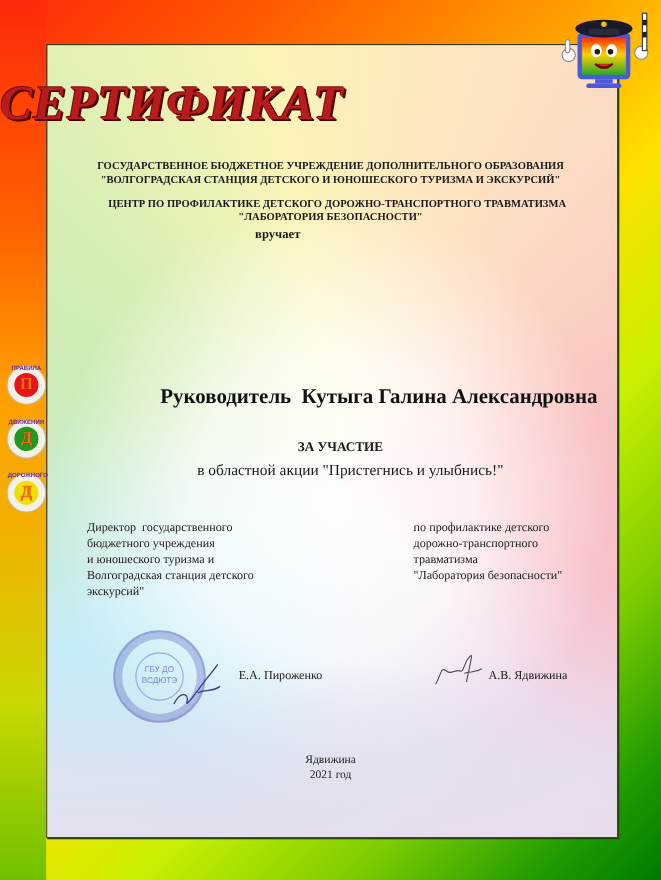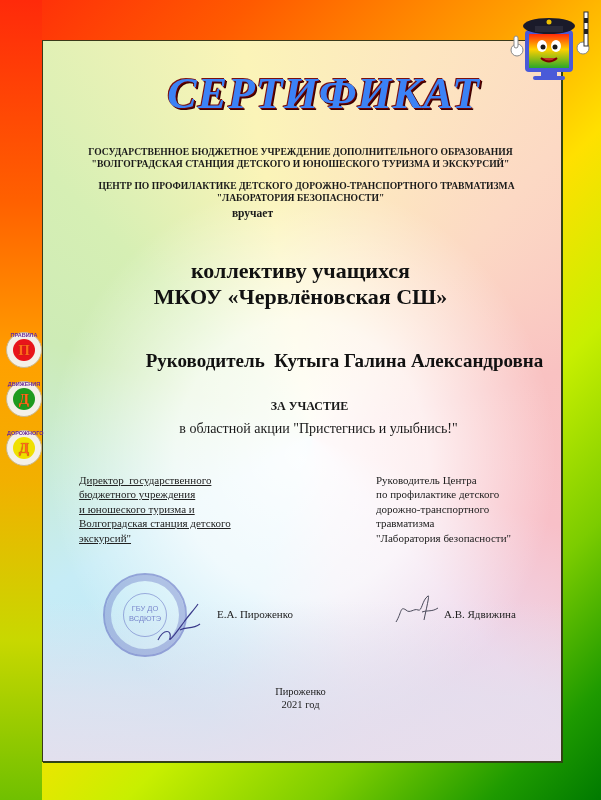--- a/index.html
+++ b/index.html
@@ -31,23 +31,23 @@
     }
     .panel::after {
       content: ""; position: absolute; left: 0; right: 0; bottom: 0; height: 160px;
       background: linear-gradient(180deg, rgba(230,226,240,0) 0%, rgba(228,224,238,0.7) 60%, rgba(232,222,236,0.85) 100%);
       pointer-events: none;
     }
     .content { position: absolute; left: 0; top: 0; width: 601px; height: 800px; z-index: 2; }
     .abs { position: absolute; }
 
     .title {
-      left: 0; width: 480px; top: 68px; text-align: right;
+      left: 0; width: 480px; top: 68px; text-align: left;
       font-family: "Liberation Serif", serif; font-weight: bold; font-style: italic;
-      font-size: 44px; letter-spacing: 1px; color: #3b82f6;
+      font-size: 44px; letter-spacing: 1px; color: #b91c1c;
       text-shadow: 1px 1px 0 #6a0000, 2px 2px 0 #3a0000, -1px -1px 0 #7a1010;
     }
     .org {
       left: 0; width: 601px; text-align: center; font-weight: bold; font-size: 9.6px;
       color: #1a1a1a; line-height: 12px;
     }
     .hands { left: 0; width: 505px; top: 207px; text-align: center; font-weight: bold; font-size: 11.5px; color: #1a1a1a; }
     .recipient {
       left: 0; width: 601px; top: 258px; text-align: center; font-weight: bold;
       font-size: 22px; line-height: 26px; color: #111;
@@ -58,21 +58,21 @@
     }
     .for {
       left: 0; width: 601px; top: 399px; text-align: center; font-weight: bold; font-size: 12px; color: #1a1a1a;
       padding-left: 18px; box-sizing: border-box;
     }
     .action {
       left: 0; width: 601px; top: 421px; text-align: center; font-size: 14px; color: #1a1a1a;
       padding-left: 36px; box-sizing: border-box;
     }
     .sig-block { font-size: 11px; line-height: 14.4px; color: #222; }
-    .sig-left { left: 79px; top: 473px; width: 200px; text-decoration: underline; }
+    .sig-left { left: 79px; top: 473px; width: 200px; }
     .sig-right { left: 376px; top: 473px; width: 200px; }
     .sig-name { font-size: 11px; color: #222; }
     .city { left: 0; width: 601px; top: 686px; text-align: center; font-size: 10.5px; line-height: 12.5px; color: #222; }
 
     .stamp {
       left: 103px; top: 573px; width: 80px; height: 80px; border-radius: 50%;
       border: 2px solid rgba(90,100,190,0.55);
       box-shadow: inset 0 0 0 5px rgba(255,255,255,0.0), inset 0 0 0 6px rgba(90,100,190,0.35);
     }
     .stamp-inner {
@@ -138,40 +138,35 @@
 
   <div class="abs title">СЕРТИФИКАТ</div>
 
   <div class="abs org" style="top:146px">ГОСУДАРСТВЕННОЕ БЮДЖЕТНОЕ УЧРЕЖДЕНИЕ ДОПОЛНИТЕЛЬНОГО ОБРАЗОВАНИЯ</div>
   <div class="abs org" style="top:158px">"ВОЛГОГРАДСКАЯ СТАНЦИЯ ДЕТСКОГО И ЮНОШЕСКОГО ТУРИЗМА И ЭКСКУРСИЙ"</div>
   <div class="abs org" style="top:180px; padding-left:12px; box-sizing:border-box;">ЦЕНТР ПО ПРОФИЛАКТИКЕ ДЕТСКОГО ДОРОЖНО-ТРАНСПОРТНОГО ТРАВМАТИЗМА</div>
   <div class="abs org" style="top:192px">"ЛАБОРАТОРИЯ БЕЗОПАСНОСТИ"</div>
 
   <div class="abs hands">вручает</div>
 
-  <div class="abs recipient">
-    <div>коллективу учащихся</div>
-    <div>МКОУ «Червлёновская СШ»</div>
-  </div>
 
   <div class="abs leader" style="white-space:pre;margin-left:44px;">Руководитель  Кутыга Галина Александровна</div>
 
   <div class="abs for">ЗА УЧАСТИЕ</div>
   <div class="abs action">в областной акции "Пристегнись и улыбнись!"</div>
 
   <div class="abs sig-block sig-left">
     <div style="white-space:pre;">Директор  государственного</div>
     <div>бюджетного учреждения</div>
     <div>и юношеского туризма и</div>
     <div>Волгоградская станция детского</div>
     <div>экскурсий"</div>
   </div>
 
   <div class="abs sig-block sig-right">
-    <div>Руководитель Центра</div>
     <div>по профилактике детского</div>
     <div>дорожно-транспортного</div>
     <div>травматизма</div>
     <div>"Лаборатория безопасности"</div>
   </div>
 
   <div class="abs stamp">
     <div class="stamp-inner">
       <div>ГБУ ДО</div>
       <div>ВСДЮТЭ</div>
@@ -181,21 +176,21 @@
     <path d="M8 40 C14 28, 22 30, 20 38 C18 44, 28 30, 34 22 C38 16, 44 10, 48 4 M30 30 C36 26, 42 30, 50 24" stroke="#3a3a8a" stroke-width="1.2" fill="none"></path>
   </svg>
   <div class="abs sig-name" style="left:217px; top:608px;">Е.А. Пироженко</div>
 
   <svg class="abs" style="left:392px; top:592px;" width="48" height="36" viewBox="0 0 48 36">
     <path d="M4 30 C10 20, 8 14, 14 18 C18 22, 22 16, 26 18 C30 20, 30 8, 36 4 C38 2, 34 18, 32 28 M30 20 C36 18, 40 20, 46 16" stroke="#4a4a5a" stroke-width="1" fill="none"></path>
   </svg>
   <div class="abs sig-name" style="left:444px; top:608px;">А.В. Ядвижина</div>
 
   <div class="abs city">
-    <div>Пироженко</div>
+    <div>Ядвижина</div>
     <div>2021 год</div>
   </div>
 
   <div class="abs badge" style="top:332px;">
     <span class="badge-word">ПРАВИЛА</span>
     <div class="badge-core" style="background:#e8141a;">
         <span>П</span>
       </div>
   </div>
   <div class="abs badge" style="top:381px;">

